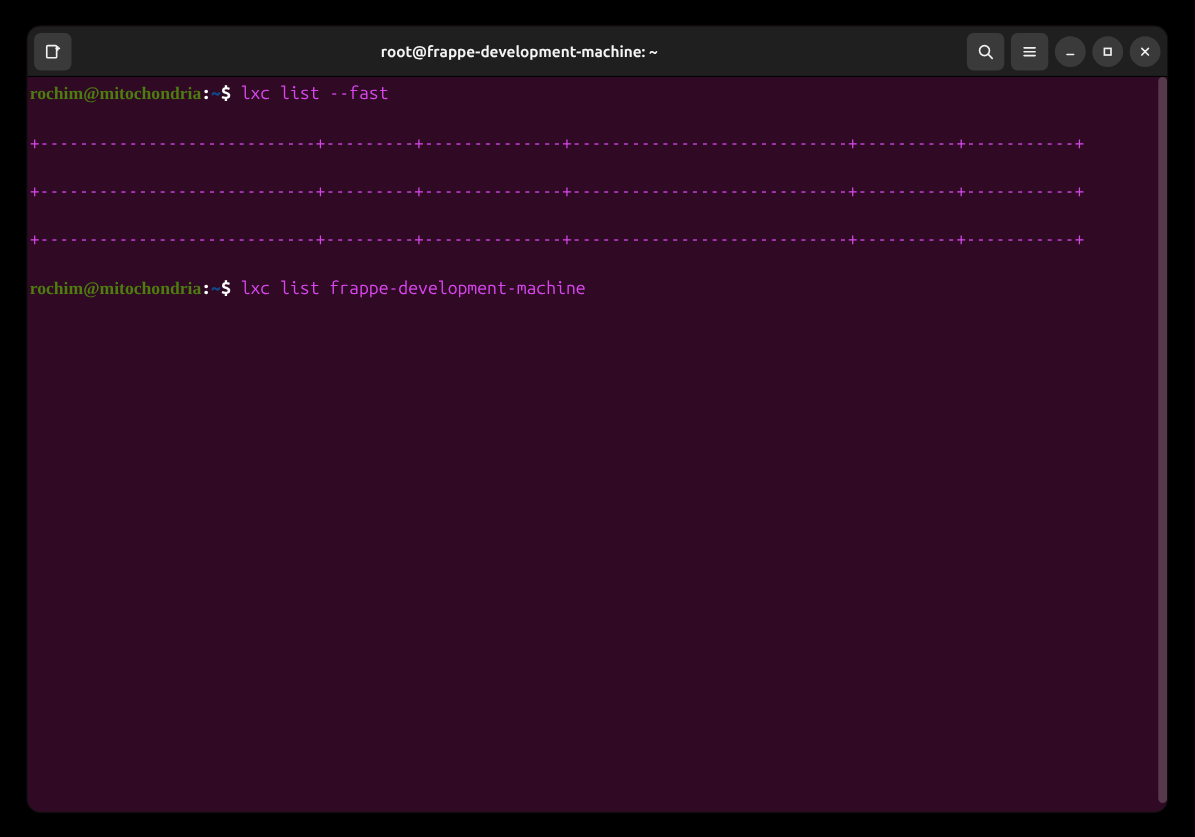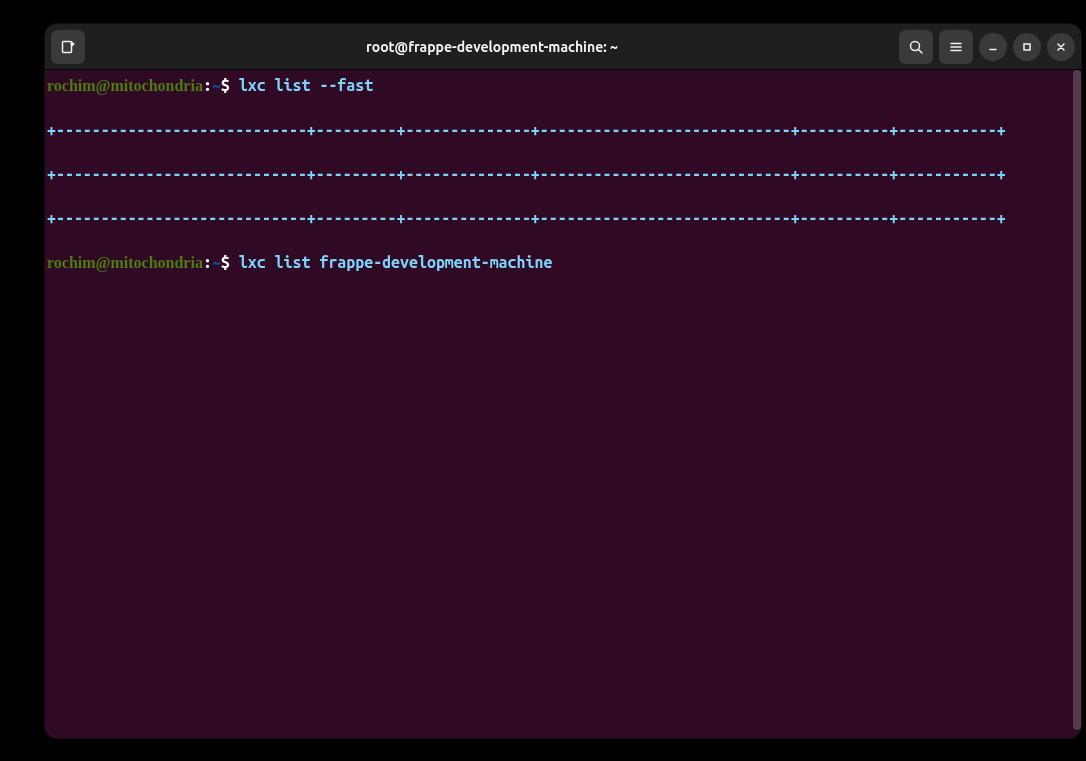--- a/index.html
+++ b/index.html
@@ -16,21 +16,20 @@
     left: 25px;
     top: 24px;
     width: 1036px;
     height: 714px;
     background: #2b0c1e;
     border-radius: 12px;
     overflow: hidden;
     box-shadow: 0 0 0 1px rgba(255,255,255,0.06);
     display: flex;
     flex-direction: column;
-    margin-left: 20px;
   }
   .titlebar {
     height: 46px;
     background: #201f1f;
     display: flex;
     align-items: center;
     padding: 0 6px;
     gap: 6px;
     border-bottom: 1px solid #000;
   }
@@ -78,21 +77,21 @@
     position: absolute;
     right: 0;
     top: 0;
     width: 8px;
     height: 660px;
     background: rgba(200,200,200,0.25);
     border-radius: 4px;
   }
   .fg-green { color: #4d7c0f; font-weight: bold; font-family: Liberation Serif, serif; }
   .fg-blue { color: #12488b; font-weight: bold; }
-  .fg-white { color: #7dd3fc; font-weight: bold; }
+  .fg-white { color: #d946ef; }
   .fg-bright { color: #ffffff; font-weight: bold; }
   .cursor {
     display: inline-block;
     width: 10px;
     height: 18px;
     background: #fff;
     vertical-align: text-bottom;
     margin-bottom: 1px;
   }
   .line { display: block; }

